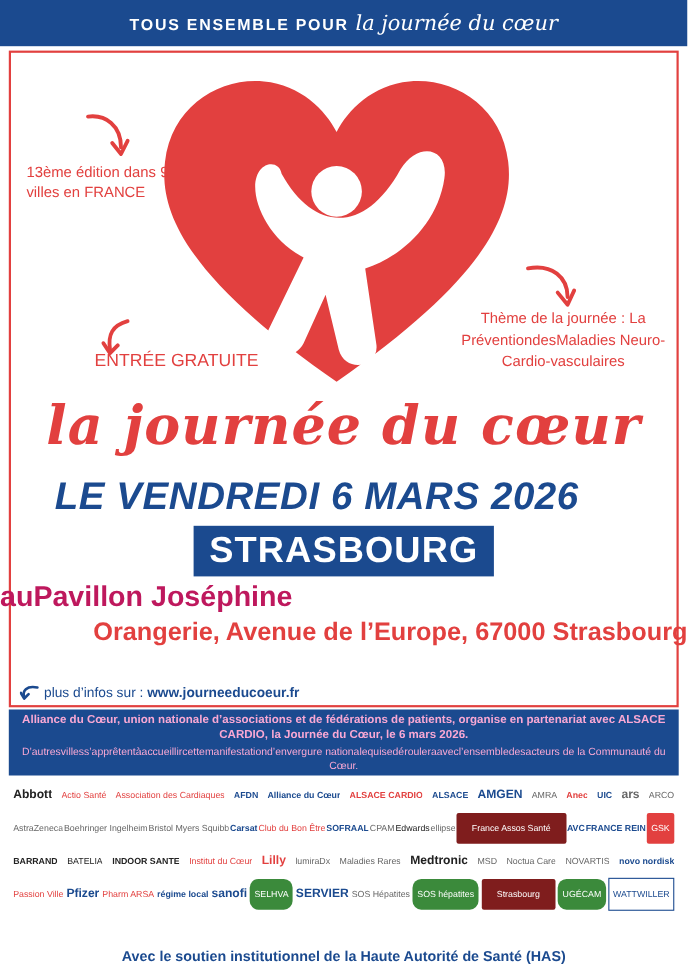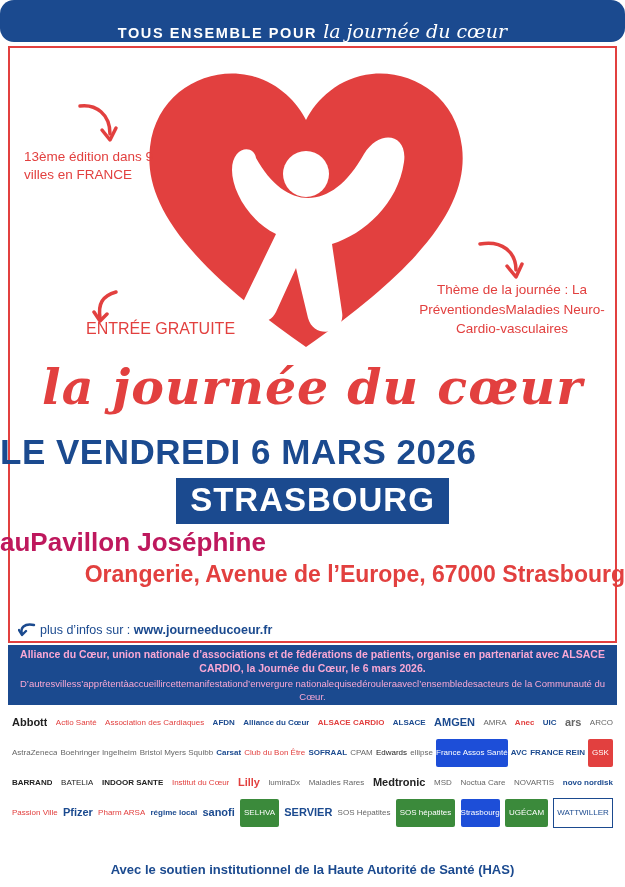--- a/index.html
+++ b/index.html
@@ -10,21 +10,21 @@
     position:relative;
     overflow:hidden;
     color:#17406d;
   }
   .poster{position:relative;width:625px;height:887px;background:#fff;}
 
   
   .topbar{
     position:absolute;left:0;top:0;width:625px;height:42px;
     background:#1b4a8f;
-    display:flex;align-items:flex-end;justify-content:center;border-radius:14px;
+    display:flex;align-items:center;justify-content:center;
   }
   .topbar-text{
     color:#ffffff;font-size:14.5px;letter-spacing:1.6px;font-weight:700;
     white-space:nowrap;
   }
   .topbar-script{
     font-family:"DejaVu Serif", serif;
     font-style:italic;font-size:19px;letter-spacing:0px;font-weight:400;
     margin-left:6px;
   }
@@ -52,22 +52,22 @@
   .script-title{
     position:absolute;left:0;top:358px;width:625px;text-align:center;
     color:#e2403f;
     font-family:"DejaVu Serif", serif;
     font-style:italic;font-weight:700;
     font-size:49px;
     letter-spacing:1px;
   }
 
   .date-line{
-    position:absolute;left:0;top:432px;width:576px;text-align:left;
-    color:#1b4a8f;font-weight:700;font-size:35px;letter-spacing:0.5px;
+    position:absolute;left:0;top:432px;width:576px;text-align:center;
+    color:#1b4a8f;font-weight:700;font-size:35px;letter-spacing:0.5px;font-style:italic;
   }
   .city-wrap{
     position:absolute;left:0;top:478px;width:625px;text-align:center;
   }
   .city{
     display:inline-block;background:#1b4a8f;color:#fff;
     font-weight:700;font-size:33px;letter-spacing:1px;
     padding:3px 14px 5px 14px;
   }
   .venue{
@@ -115,22 +115,22 @@
     font-family:"Liberation Sans", sans-serif;
     white-space:nowrap;
     overflow:hidden;
   }
   .logo.red{color:#e2403f;}
   .logo.grey{color:#666;}
   .logo.dark{color:#222;}
   .logo.bold{font-weight:700;}
   .logo.big{font-size:11px;font-weight:700;}
   .logo.boxed{border:1px solid #1b4a8f;padding:1px 3px;}
-  .logo.boxedgreen{background:#3b8a3b;color:#fff;padding:1px 4px;border-radius:2px;}
-  .logo.boxedblue{background:#1d4ed8;color:#fff;padding:1px 0;border-radius:2px;}
+  .logo.boxedgreen{background:#3b8a3b;color:#fff;padding:1px 4px;border-radius:8px;}
+  .logo.boxedblue{background:#7f1d1d;color:#fff;padding:1px 14px;border-radius:2px;}
   .logo.boxedred{background:#e2403f;color:#fff;padding:1px 4px;border-radius:2px;}
 
   .footer{
     position:absolute;left:0;top:862px;width:625px;text-align:center;
     color:#1b4a8f;font-weight:700;font-size:13px;
   }
 </style>
 </head>
 <body>
 

